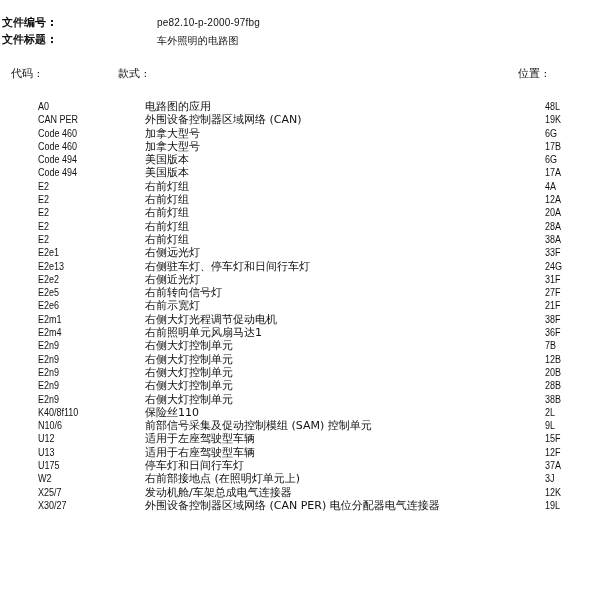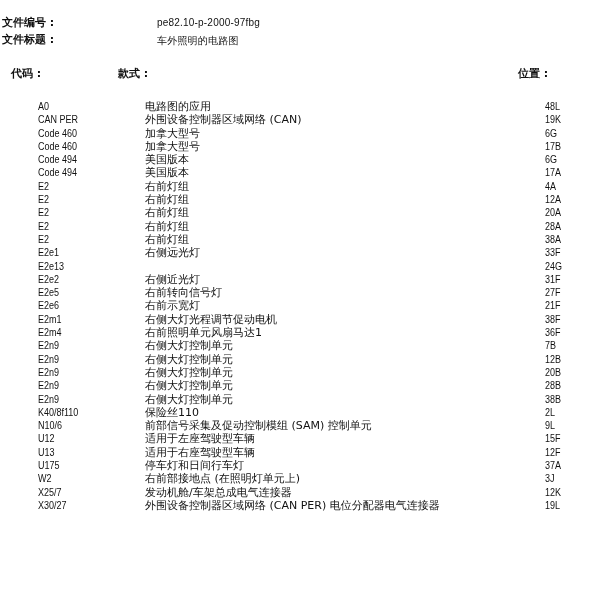--- a/index.html
+++ b/index.html
@@ -3,21 +3,21 @@
   <meta charset="utf-8">
   <style>
     html, body { margin: 0; padding: 0; background: #ffffff; }
     body {
       width: 607px; height: 599px; position: relative; overflow: hidden;
       font-family: "DejaVu Sans", "Liberation Sans", sans-serif;
       color: #111111;
     }
     .meta-row { position: absolute; left: 2px; font-size: 11px; font-weight: bold; height: 14px; line-height: 14px; }
     .meta-value { position: absolute; left: 145px; font-size: 10px; font-weight: normal; font-family: "Liberation Sans", "DejaVu Sans", sans-serif; letter-spacing: 0.2px; margin-left: 12px; }
-    .hdr { position: absolute; top: 67px; font-size: 11px; font-weight: bold; line-height: 14px; }
+    .hdr { position: absolute; top: 67px; font-size: 11px; font-weight: normal; line-height: 14px; }
     .rows { position: absolute; left: 0; top: 100px; width: 607px; padding-left: 27px; }
     .row { position: relative; height: 13.3px; line-height: 13.3px; font-size: 9.5px; }
     .row .code { position: absolute; left: 11px; font-family: "Liberation Sans", "DejaVu Sans", sans-serif; font-size: 10px; transform: scaleX(0.9); transform-origin: left; }
     .row .desc { position: absolute; left: 118px; white-space: nowrap; font-size: 11px; }
     .row .pos { position: absolute; left: 518px; font-family: "Liberation Sans", "DejaVu Sans", sans-serif; font-size: 10px; transform: scaleX(0.9); transform-origin: left; }
   </style>
 </head>
 <body>
 
 <div>
@@ -93,20 +93,21 @@
       <span class="desc">右前灯组</span>
       <span class="pos">38A</span>
     </div>
     <div class="row">
       <span class="code">E2e1</span>
       <span class="desc">右侧远光灯</span>
       <span class="pos">33F</span>
     </div>
     <div class="row">
       <span class="code">E2e13</span>
+      <span class="desc">右侧驻车灯、停车灯和日间行车灯</span>
       <span class="pos">24G</span>
     </div>
     <div class="row">
       <span class="code">E2e2</span>
       <span class="desc">右侧近光灯</span>
       <span class="pos">31F</span>
     </div>
     <div class="row">
       <span class="code">E2e5</span>
       <span class="desc">右前转向信号灯</span>

